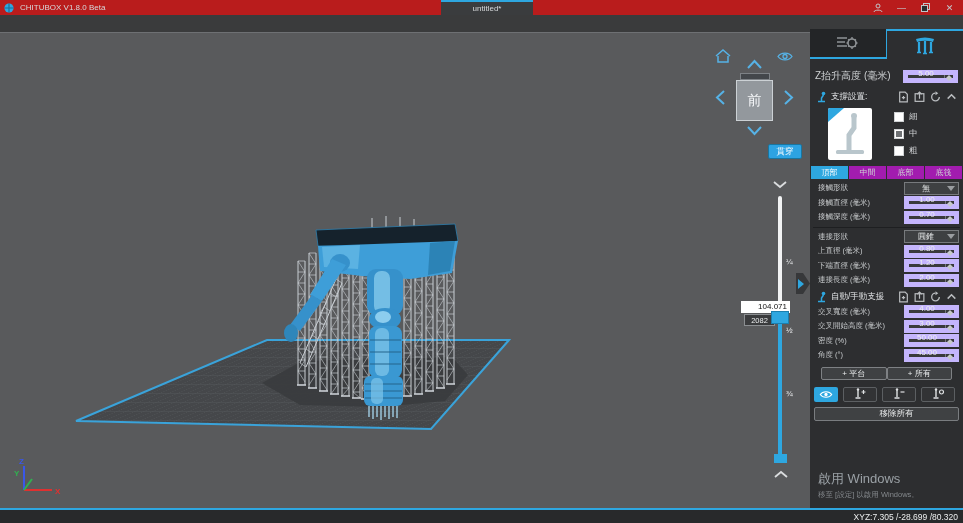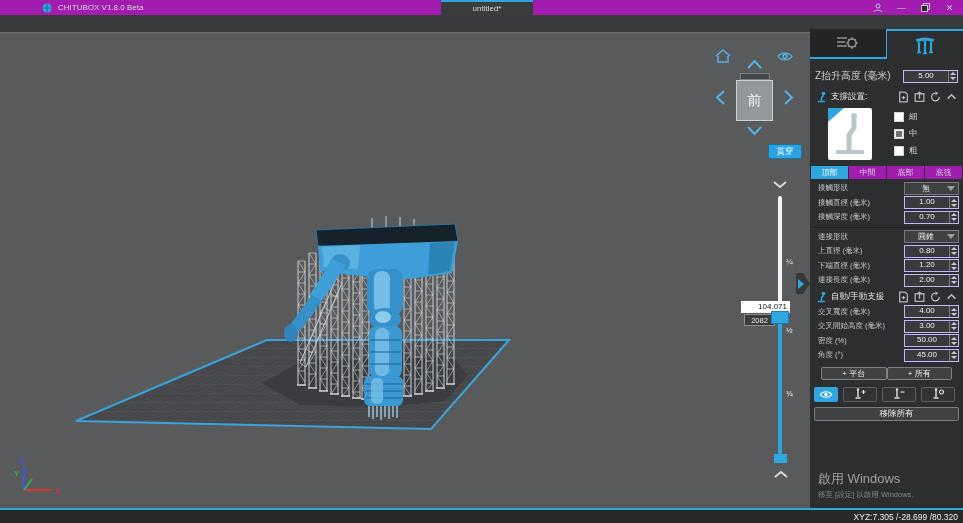--- a/index.html
+++ b/index.html
@@ -1,20 +1,20 @@
 <!DOCTYPE html>
 <html><head>
 <meta charset="utf-8">
 <style>
   * { margin:0; padding:0; box-sizing:border-box; }
   body { font-family:"Liberation Sans",sans-serif; }
   .app { position:relative; width:963px; height:523px; background:#303133; overflow:hidden; }
 
   
-  .titlebar { position:absolute; left:0; top:0; width:963px; height:15px; background:#a21caf; display:flex; align-items:center; z-index:30;padding-left:38px; }
+  .titlebar { position:absolute; left:0; top:0; width:963px; height:15px; background:#b91c1c; display:flex; align-items:center; z-index:30; }
   .logo { width:10px; height:10px; margin-left:4px; }
   .apptitle { margin-left:6px; font-size:8px; color:#d6d8da; }
   .doctab { position:absolute; left:441px; top:0; width:92px; height:15px; background:#3a3c3e; border-top:2px solid #2ea7e0; display:flex; align-items:center; justify-content:center; font-size:8px; color:#d6d8da; }
   .winbtns { position:absolute; right:0; top:0; height:15px; display:flex; align-items:center; gap:13px; padding-right:8px; }
   .winbtn { width:11px; height:11px; display:flex; align-items:center; justify-content:center; color:#c3c6c9; font-size:9px; }
 
   
   .toolbar { position:absolute; left:0; top:15px; width:963px; height:17px; background:#3a3b3c; z-index:5; }
 
   
@@ -44,21 +44,21 @@
   
   .rp { position:absolute; left:810px; top:32px; width:153px; height:478px; background:#2d2e30; z-index:10; color:#d5d7d9; }
   .rp-tabs { display:flex; height:30px; margin-top:-3px; }
   .rp-tab { flex:1; display:flex; align-items:center; justify-content:center; }
   .rp-tab.inactive { background:#232527; border-bottom:2px solid #2ea7e0; }
   .rp-tab.active { background:#2d2e30; border-top:2px solid #2ea7e0; border-left:1px solid #2ea7e0; }
 
   .zrow { display:flex; align-items:center; padding:10px 5px 5px 5px; }
   .zrow .lb { flex:1; font-size:10px; color:#cfd2d4; }
 
-  .spin { width:55px; height:13px; background:#393a3c; border:1px solid #c4b5fd; display:flex; align-items:flex-start; }
+  .spin { width:55px; height:13px; background:#393a3c; border:5px solid #c4b5fd; display:flex; align-items:flex-end; }
   .spin .v { flex:1; text-align:center; font-size:8px; color:#eceeef; }
   .spin .ar { width:9px; height:100%; display:flex; flex-direction:column; align-items:center; justify-content:space-evenly; border-left:1px solid #777a7d; }
   .spin .ar i { width:0; height:0; border-left:3px solid transparent; border-right:3px solid transparent; }
   .spin .ar .u { border-bottom:3px solid #c6c9cb; } .spin .ar .d { border-top:3px solid #c6c9cb; }
 
   .dd { width:55px; height:13px; background:#3e4042; border:1px solid #777a7d; display:flex; align-items:center; }
   .dd .v { flex:1; text-align:center; font-size:8px; color:#eceeef; }
   .dd .car { width:0; height:0; border-left:4px solid transparent; border-right:4px solid transparent; border-top:5px solid #9a9da0; margin-right:3px; }
 
   .sechdr { display:flex; align-items:center; gap:3px; padding:3px 5px 2px 5px; }

